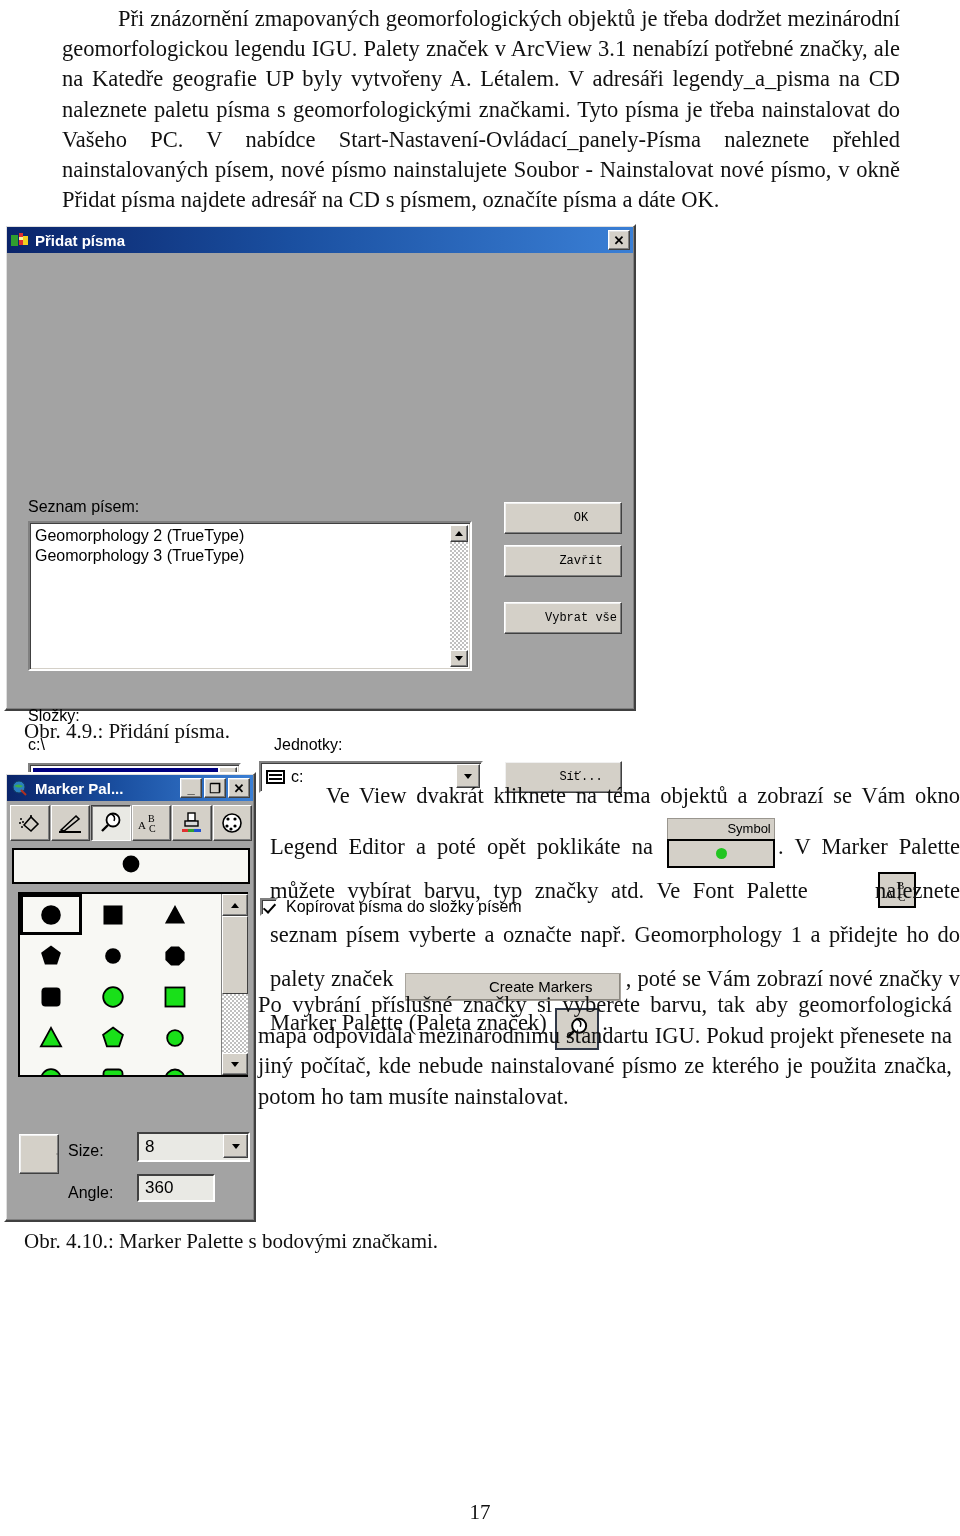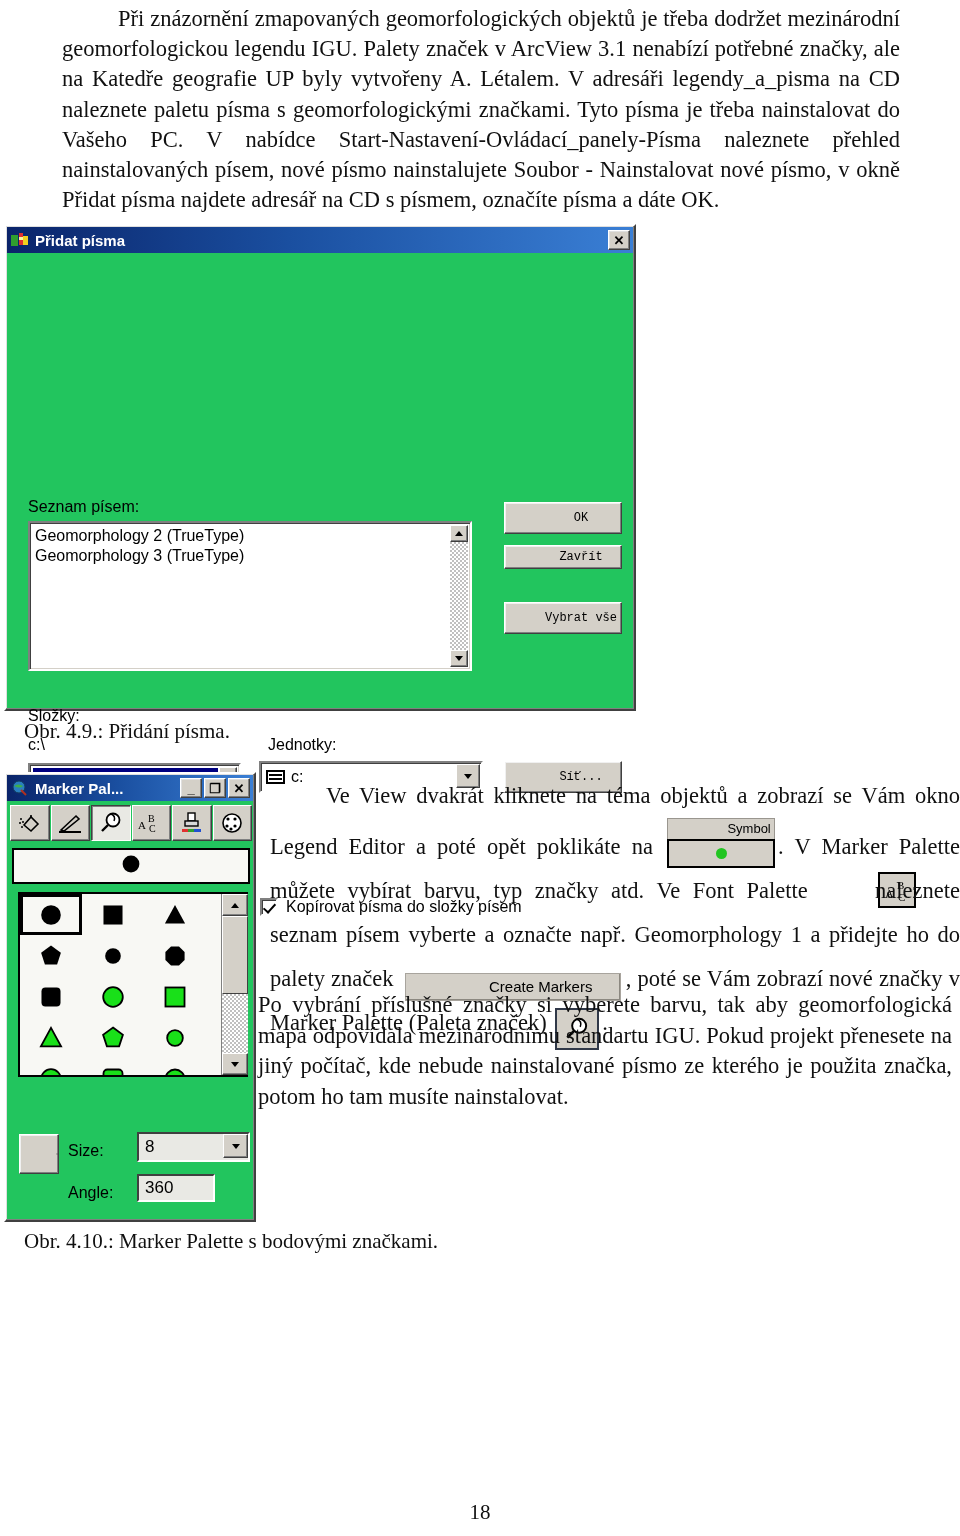--- a/index.html
+++ b/index.html
@@ -44,21 +44,21 @@
     left: 0; right: 0; top: 1500px;
     text-align: center;
     font-family: "Liberation Serif", serif;
     font-size: 21px;
     color: #101010;
   }
 
   
   .win {
     position: absolute;
-    background: #22c55e;
+    background: #a3a3a3;
     box-sizing: border-box;
   }
   .titlebar {
     height: 26px;
     background: linear-gradient(to right, #0a246a 0%, #1a4fa0 45%, #3a7fd5 100%);
     display: flex;
     align-items: center;
     padding: 0 3px 0 4px;
     box-sizing: border-box;
   }
@@ -159,27 +159,27 @@
     display: flex; align-items: center; justify-content: center;
     box-sizing: border-box;
   }
   .vscroll .track { flex: 1; background:
       repeating-conic-gradient(#ffffff 0% 25%, #c0c0c0 0% 50%) 0 0/4px 4px; }
   .tri { width: 0; height: 0; }
   .tri.up    { border-left: 4px solid transparent; border-right: 4px solid transparent; border-bottom: 5px solid #000; }
   .tri.down  { border-left: 4px solid transparent; border-right: 4px solid transparent; border-top: 5px solid #000; }
 
   #btn-ok        { position: absolute; left: 498px; top: 276px; width: 118px; height: 32px; }
-  #btn-close     { position: absolute; left: 498px; top: 319px; width: 118px; height: 24px; }
+  #btn-close     { position: absolute; left: 498px; top: 319px; width: 118px; height: 32px; }
   #btn-select-all{ position: absolute; left: 498px; top: 376px; width: 118px; height: 32px; }
   #btn-network   { position: absolute; left: 498px; top: 535px; width: 118px; height: 32px; }
 
   #folders-label { left: 22px; top: 481px; }
   #folder-path   { left: 22px; top: 510px; }
-  #drives-label  { left: 262px; top: 510px; }
+  #drives-label  { left: 268px; top: 510px; }
 
   #folders-listbox {
     position: absolute; left: 22px; top: 537px; width: 213px; height: 160px;
   }
   #folders-listbox .inner {
     position: absolute; left: 3px; top: 3px; right: 21px; bottom: 3px;
     overflow: hidden;
   }
   .folder-row {
     display: flex; align-items: center;
@@ -729,14 +729,14 @@
       <svg width="28" height="26" viewBox="0 0 26 24" aria-hidden="true">
         <circle cx="15" cy="9" r="6.5" fill="#fff" stroke="#000" stroke-width="1.8"></circle>
         <path d="M10 14 L4 20" stroke="#000" stroke-width="2.4"></path>
         <path d="M13 3 q5 2 3 7" stroke="#000" stroke-width="1.4" fill="none"></path>
       </svg>
     </span><span>.</span>
   </div>
 
   <div class="para" id="body-paragraph-b">Po vybrání příslušné značky si vyberete barvu, tak aby geomorfologická mapa odpovídala mezinárodnímu standartu IGU. Pokud projekt přenesete na jiný počítač, kde nebude nainstalované písmo ze kterého je použita značka, potom ho tam musíte nainstalovat.</div>
 
-  <div id="page-number">18</div>
+  <div id="page-number">17</div>
 </div>
 
 </body></html>

